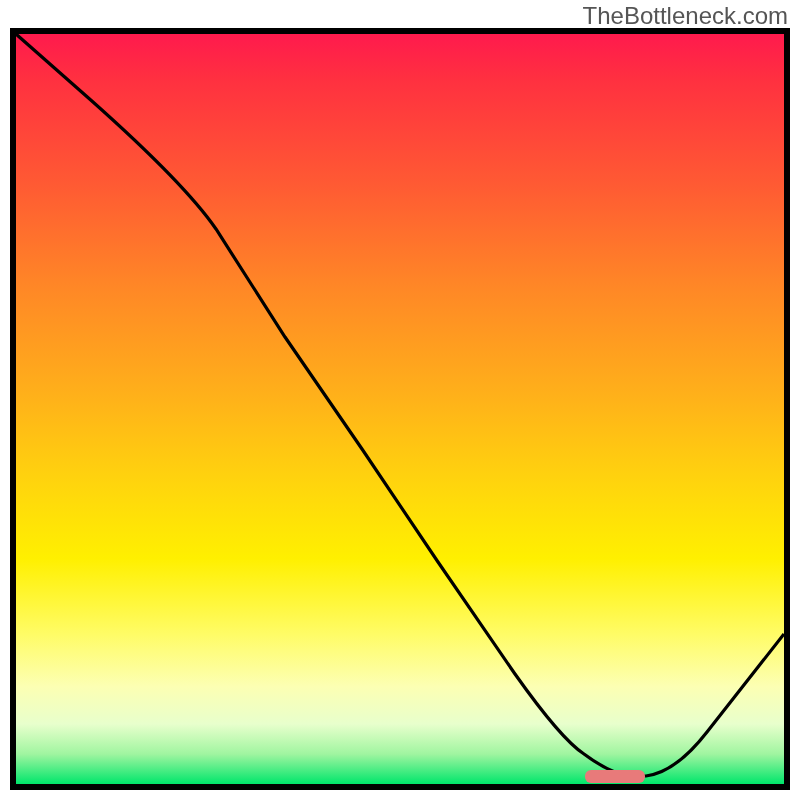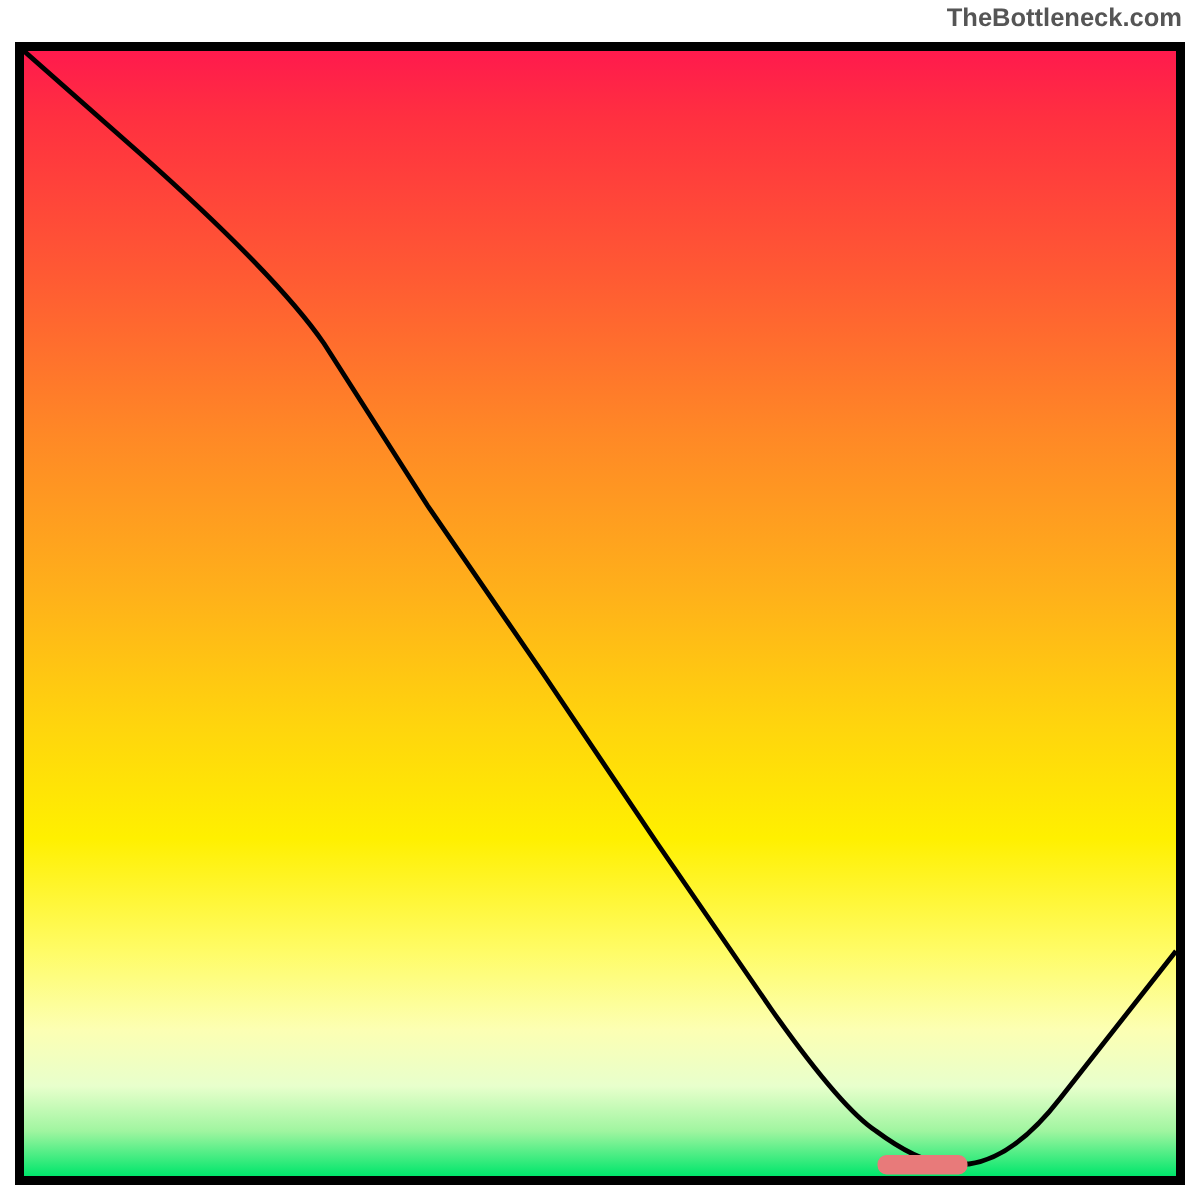--- a/index.html
+++ b/index.html
@@ -13,23 +13,23 @@
   }
   .container {
     position: relative;
     width: 800px;
     height: 800px;
   }
   .watermark {
     position: absolute;
     top: 2px;
     right: 12px;
-    font-size: 17px;
+    font-size: 24px;
     color: #555;
-    font-weight: 700;
+    font-weight: 400;
     z-index: 10;
   }
   .plot-area {
     position: absolute;
     top: 28px;
     left: 10px;
     width: 780px;
     height: 762px;
     border: 6px solid #000;
     box-sizing: border-box;

